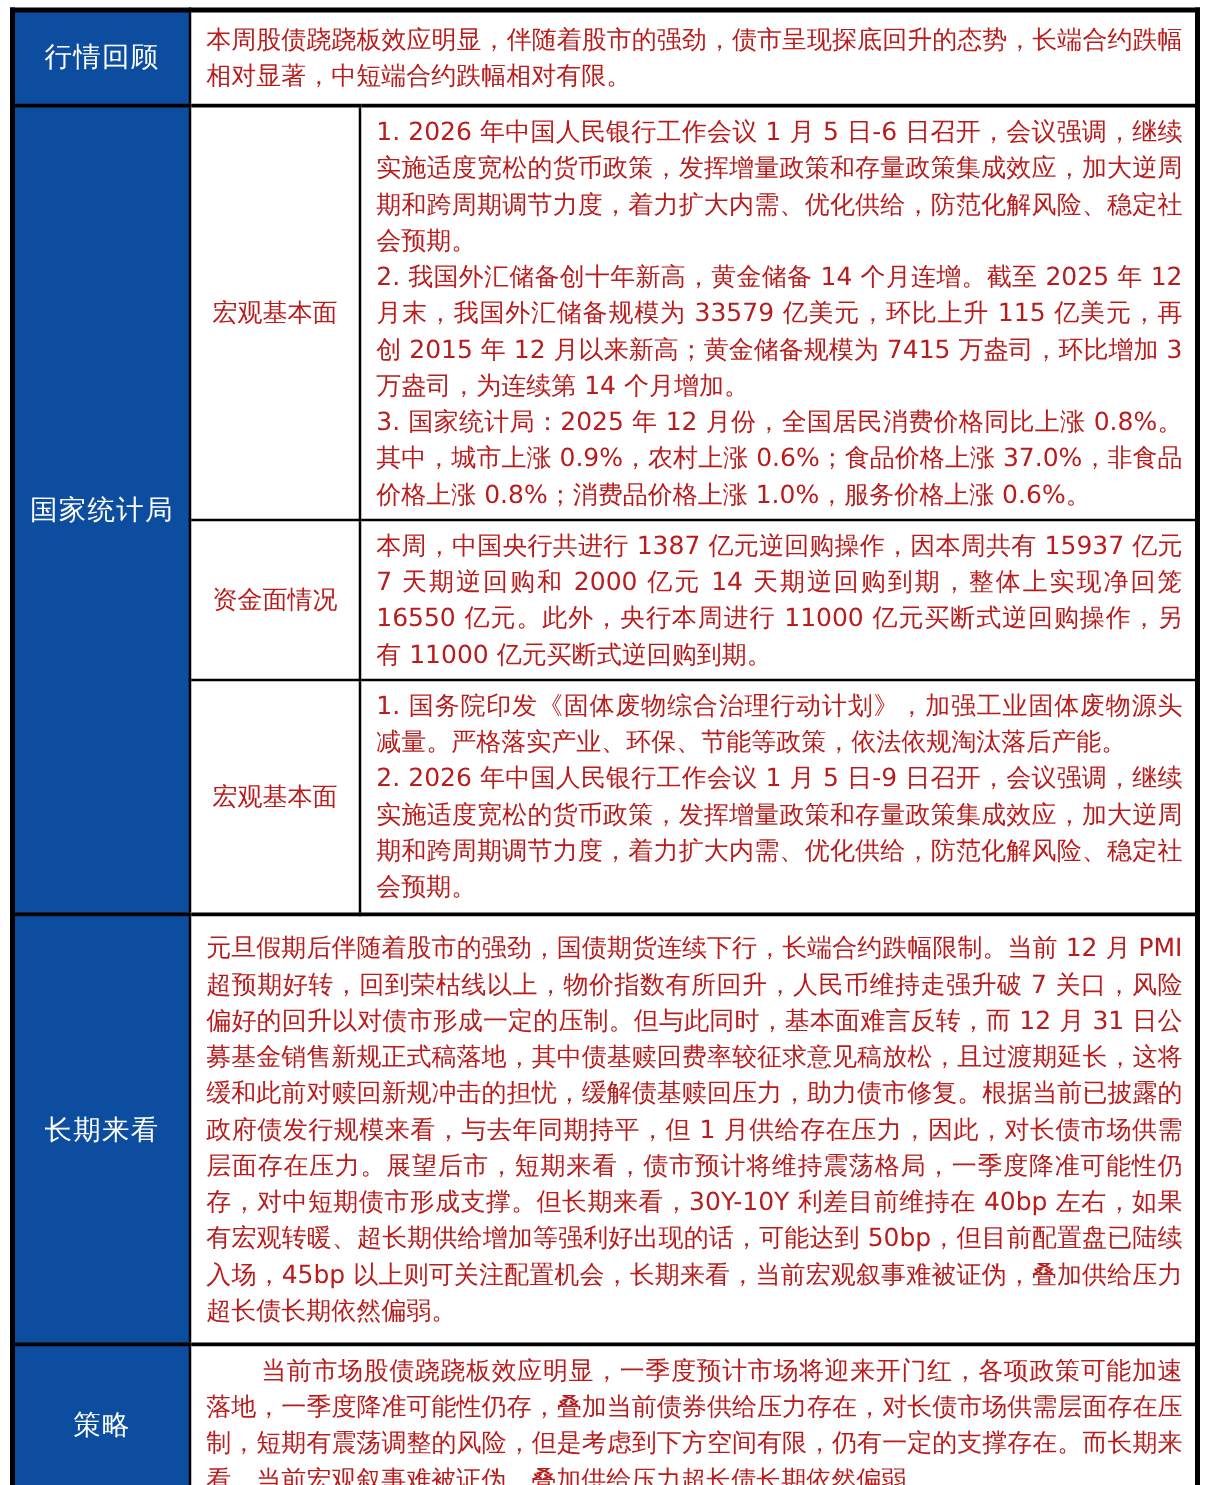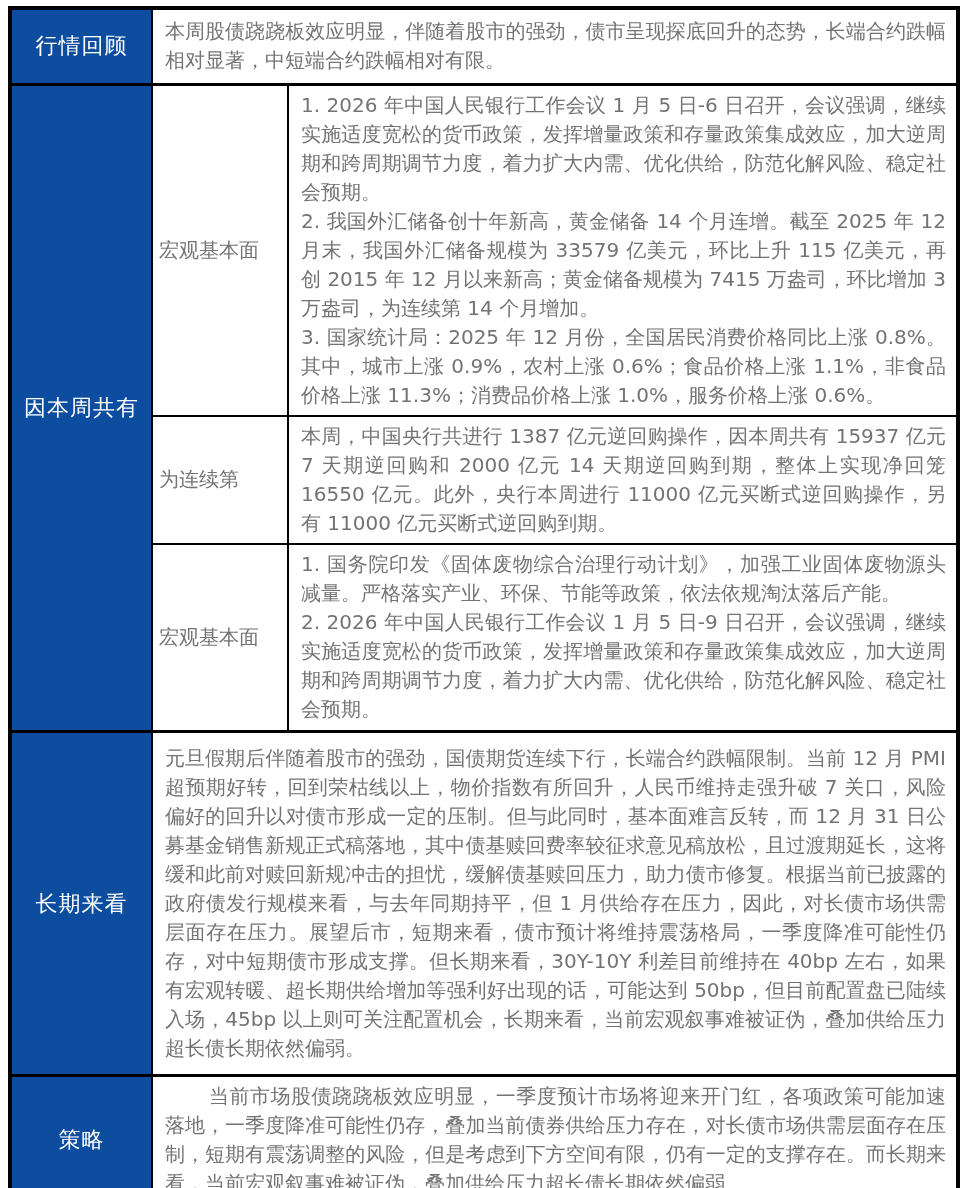--- a/index.html
+++ b/index.html
@@ -19,41 +19,42 @@
     left: 8px;
     top: 6px;
     width: 948px;
     border-collapse: collapse;
     table-layout: fixed;
     border: 4px solid #000;
   }
   td {
     border: 2px solid #000;
     vertical-align: middle;
-    color: #737373;
+    color: #b91c1c;
   }
   
   .tsep { border-top: 3px solid #000; }
 
   col.c-label { width: 142px; }
   col.c-sub   { width: 136px; }
   col.c-body  { width: 670px; }
 
   td.label-cell {
     background: #0c4da0;
     color: #ffffff;
     font-weight: normal;
     font-size: 22px;
     text-align: center;
     letter-spacing: 1px;
   }
   td.sub-label {
     font-size: 20px;
     padding: 4px 6px 4px 6px;
     background: #ffffff;
+    text-align: center;
   }
   td.content {
     font-size: 20px;
     line-height: 29px;
     text-align: justify;
     padding: 5px 10px 5px 12px;
     background: #ffffff;
   }
   td.content p { margin: 0; }
   .indent-first { text-indent: 2.2em; }
@@ -75,31 +76,31 @@
     <col class="c-body">
   </colgroup>
 
   <tbody>
       <tr class="r-review">
     <td class="label-cell">行情回顾</td>
     <td class="content" colspan="2">本周股债跷跷板效应明显，伴随着股市的强劲，债市呈现探底回升的态势，长端合约跌幅相对显著，中短端合约跌幅相对有限。</td>
   </tr>
 
   <tr class="r-macro">
-    <td class="label-cell tsep" rowspan="3">因本周共有</td>
+    <td class="label-cell tsep" rowspan="3">国家统计局</td>
     <td class="sub-label tsep">宏观基本面</td>
     <td class="content tsep">
       <p>1. 2026 年中国人民银行工作会议 1 月 5 日-6 日召开，会议强调，继续实施适度宽松的货币政策，发挥增量政策和存量政策集成效应，加大逆周期和跨周期调节力度，着力扩大内需、优化供给，防范化解风险、稳定社会预期。</p>
       <p>2. 我国外汇储备创十年新高，黄金储备 14 个月连增。截至 2025 年 12 月末，我国外汇储备规模为 33579 亿美元，环比上升 115 亿美元，再创 2015 年 12 月以来新高；黄金储备规模为 7415 万盎司，环比增加 3 万盎司，为连续第 14 个月增加。</p>
-      <p>3. 国家统计局：2025 年 12 月份，全国居民消费价格同比上涨 0.8%。其中，城市上涨 0.9%，农村上涨 0.6%；食品价格上涨 1.1%，非食品价格上涨 11.3%；消费品价格上涨 1.0%，服务价格上涨 0.6%。</p>
+      <p>3. 国家统计局：2025 年 12 月份，全国居民消费价格同比上涨 0.8%。其中，城市上涨 0.9%，农村上涨 0.6%；食品价格上涨 37.0%，非食品价格上涨 0.8%；消费品价格上涨 1.0%，服务价格上涨 0.6%。</p>
     </td>
   </tr>
 
   <tr class="r-funding">
-    <td class="sub-label">为连续第</td>
+    <td class="sub-label">资金面情况</td>
     <td class="content">本周，中国央行共进行 1387 亿元逆回购操作，因本周共有 15937 亿元 7 天期逆回购和 2000 亿元 14 天期逆回购到期，整体上实现净回笼 16550 亿元。此外，央行本周进行 11000 亿元买断式逆回购操作，另有 11000 亿元买断式逆回购到期。</td>
   </tr>
 
   <tr class="r-policy">
     <td class="sub-label">宏观基本面</td>
     <td class="content">
       <p>1. 国务院印发《固体废物综合治理行动计划》，加强工业固体废物源头减量。严格落实产业、环保、节能等政策，依法依规淘汰落后产能。</p>
       <p>2. 2026 年中国人民银行工作会议 1 月 5 日-9 日召开，会议强调，继续实施适度宽松的货币政策，发挥增量政策和存量政策集成效应，加大逆周期和跨周期调节力度，着力扩大内需、优化供给，防范化解风险、稳定社会预期。</p>
     </td>
   </tr>

